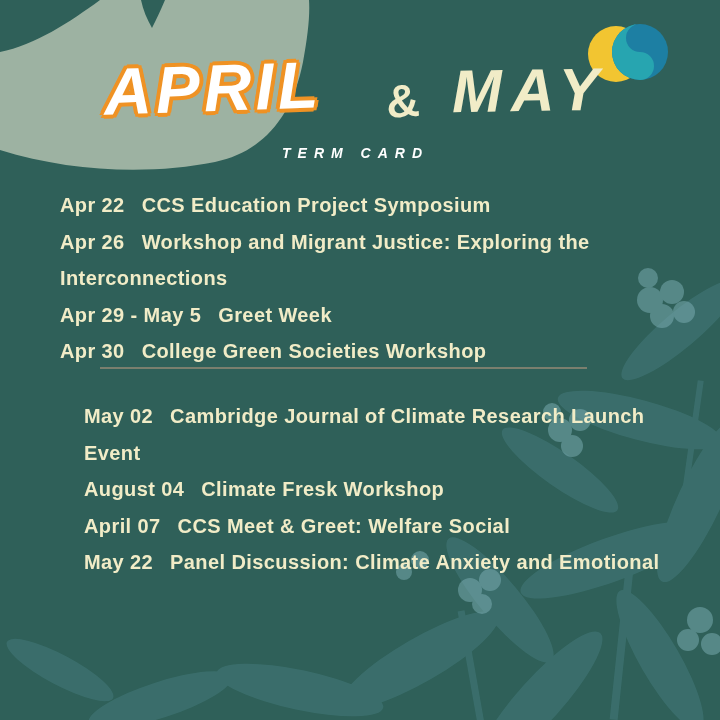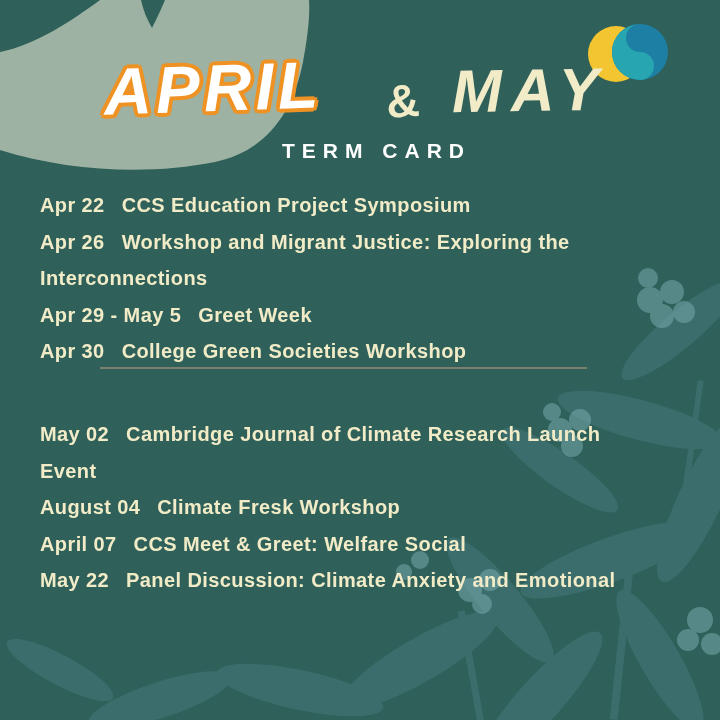--- a/index.html
+++ b/index.html
@@ -26,30 +26,30 @@
     font-size:46px;font-weight:bold;color:#f1ecc7;
     transform:rotate(-4deg);
   }
   .title-may{
     position:absolute;left:452px;top:56px;
     font-size:60px;font-weight:bold;font-style:italic;
     color:#f1ecc7;letter-spacing:9px;
     transform:rotate(-1deg);
   }
   .subtitle{
-    position:absolute;left:282px;top:139px;
-    font-size:21px;font-weight:bold;
+    position:absolute;left:282px;top:145px;
+    font-size:14px;font-weight:bold;font-style:italic;
     color:#ffffff;letter-spacing:7px;
   }
   
   .logo{position:absolute;left:586px;top:22px;width:110px;height:64px;}
   
   .events{position:absolute;left:40px;right:10px;}
-  .events-april{top:187px;}
-  .events-may{top:416px;}
+  .events-april{top:187px;margin-left:20px;}
+  .events-may{top:398px;margin-left:44px;}
   .events p{
     margin:0;line-height:36.5px;white-space:nowrap;
     font-size:20px;font-weight:bold;letter-spacing:0.4px;
     color:#f1ecc7;
   }
   .date{margin-right:17px;}
   .divider{
     position:absolute;left:100px;top:367px;width:487px;height:2px;
     background:#7b7f6e;
   }

